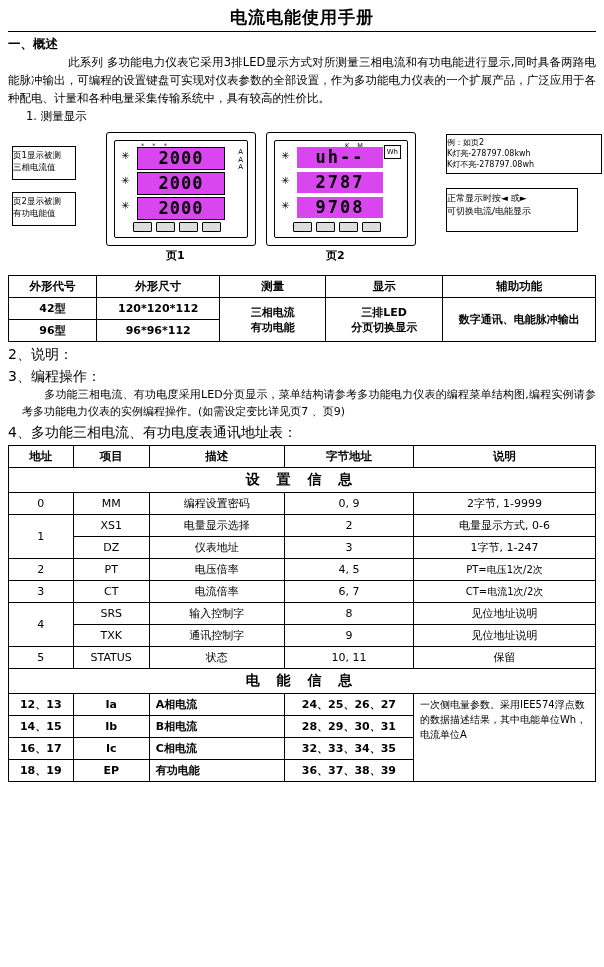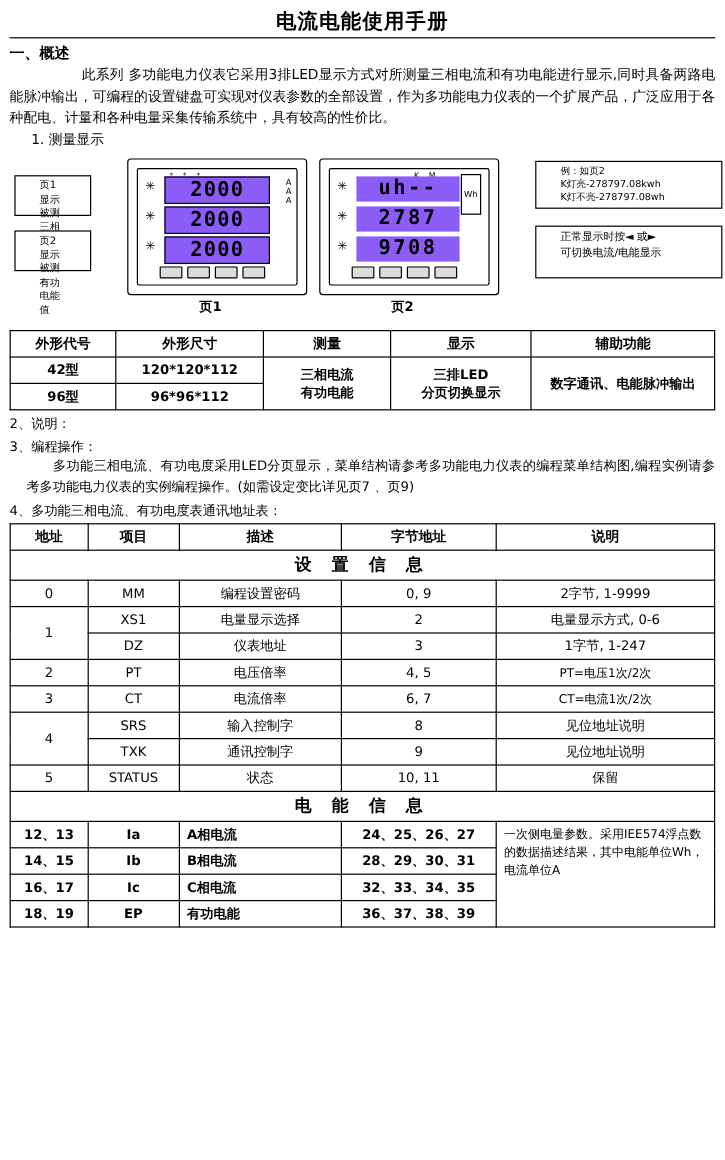--- a/index.html
+++ b/index.html
@@ -38,49 +38,49 @@
   .diagram {
     position:relative;
     height:135px;
     margin:2px 0 0 0;
   }
   .callout {
     position:absolute;
     border:1.2px solid #000;
     font-size:8.5px;
     line-height:1.35;
-    padding:3px 20px;
+    padding:3px 0;
     box-sizing:border-box;
     background:#fff;
   }
   .cl-left1 { left:4px; top:20px; width:64px; height:34px; }
   .cl-left2 { left:4px; top:66px; width:64px; height:34px; }
   .cl-right1 { left:438px; top:8px; width:156px; height:40px; font-size:8px;}
-  .cl-right2 { left:438px; top:62px; width:156px; height:44px; font-size:9px;}
+  .cl-right2 { left:438px; top:62px; width:132px; height:44px; font-size:9px;}
 
   .meter {
     position:absolute;
     border:1.4px solid #000;
     border-radius:3px;
     background:#fff;
     width:148px; height:112px;
     top:6px;
   }
   .meter.m1 { left:98px; }
   .meter.m2 { left:258px; }
   .meter-inner {
     position:absolute; left:7px; top:7px; right:7px; bottom:7px;
     border:1px solid #000; border-radius:2px;
   }
   .lcd-row {
     position:absolute;
     left:22px;
     width:86px; height:21px;
     border:1.2px solid #000;
-    background:#8b5cf6;
+    background:#d946ef;
     font-family:"DejaVu Sans Mono", monospace;
     font-size:17px;
     font-weight:bold;
     text-align:center;
     line-height:20px;
     letter-spacing:1px;
   }
   .lcd-row.r1 { top:6px; }
   .lcd-row.r2 { top:31px; }
   .lcd-row.r3 { top:56px; }
@@ -90,36 +90,36 @@
   .top-marks { position:absolute; top:1px; left:26px; font-size:6.5px; letter-spacing:3px; }
   .btn-row { position:absolute; left:18px; bottom:5px; display:flex; gap:4px; }
   .btn-row i {
     display:block; width:17px; height:8px;
     border:1px solid #000; background:#ddd; border-radius:1px;
   }
   .pagelabel { position:absolute; font-size:11px; font-weight:bold; top:122px; }
   .pagelabel.p1 { left:158px; }
   .pagelabel.p2 { left:318px; }
   .wh-badge {
-    position:absolute; right:6px; top:4px; font-size:7px; border:1px solid #000; padding:12px 2px;
+    position:absolute; right:6px; top:4px; font-size:7px; border:1px solid #000; padding:2px 2px;
   }
 
   
   table { border-collapse:collapse; width:100%; }
   table.t1 { margin-top:14px; }
   table.t1 td, table.t1 th {
     border:1.2px solid #000;
     text-align:center;
     font-size:11px;
     font-weight:bold;
     padding:3px 2px;
   }
   table.t1 .hdr td { font-size:11.5px; }
 
-  .list-head { font-size:11px; margin:4px 0 1px 0; }
+  .list-head { font-size:14px; margin:4px 0 1px 0; }
   .list-body { font-size:11px; line-height:1.5; margin:0 0 2px 14px; text-align:justify;}
 
   table.t2 { margin-top:3px; }
   table.t2 td {
     border:1.1px solid #000;
     font-size:11px;
     padding:3px 3px;
     text-align:center;
   }
   table.t2 td.hdr { font-weight:bold; font-size:11.5px; }

